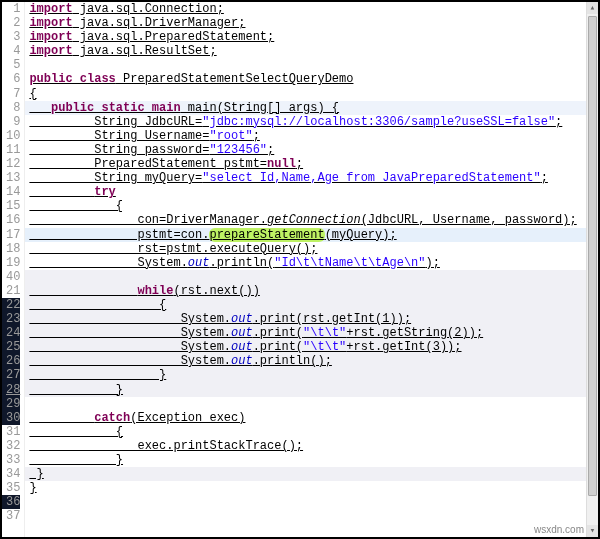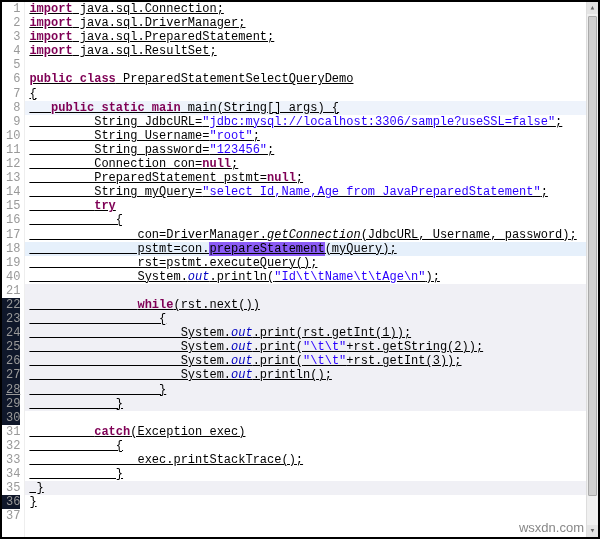--- a/index.html
+++ b/index.html
@@ -46,21 +46,21 @@
     padding-left: 4px;
     text-decoration: underline;
   }
   .code .row.hl { background: #e6f0fb; }
   .code .row.sel { background: #eef3fb; }
   .code .row.dim { background: #f0f0f5; }
   .kw { color: #7f0055; font-weight: bold; }
   .str { color: #2a00ff; }
   .fld { color: #0000c0; font-style: italic; text-align: center; }
   .stat { font-style: italic; }
-  .bg-hl { background: #8b5cf6; }
+  .bg-hl { background: #bef264; border-radius: 6px; }
   .scrollbar {
     position: absolute;
     right: 0; top: 0; bottom: 0;
     width: 12px;
     background: #f0f0f0;
     border-left: 1px solid #ddd;
   }
   .scrollbar .arrow {
     height: 12px;
     font-size: 9px;
@@ -75,21 +75,21 @@
     top: 14px;
     height: 480px;
     background: #cfcfcf;
     border: 1px solid #aaa;
     border-radius: 1px;
   }
   .watermark {
     position: absolute;
     right: 14px;
     bottom: 2px;
-    font-size: 13px;
+    font-size: 10px;
     color: #888;
     font-family: Arial, sans-serif;
   }
 </style>
 </head>
 <body>
 
 <div class="editor">
   <div class="gutter" id="gutter">
       <div class="ln">1</div>
@@ -135,21 +135,20 @@
       <div class="row"><span class="kw">import</span> java.sql.DriverManager;</div>
       <div class="row"><span class="kw">import</span> java.sql.PreparedStatement;</div>
       <div class="row"><span class="kw">import</span> java.sql.ResultSet;</div>
       <div class="row"></div>
       <div class="row"><span class="kw">public class</span> PreparedStatementSelectQueryDemo</div>
       <div class="row">{</div>
       <div class="row sel">   <span class="kw">public static main</span> main(String[] args) {</div>
       <div class="row">         String JdbcURL=<span class="str">"jdbc:mysql://localhost:3306/sample?useSSL=false"</span>;</div>
       <div class="row">         String Username=<span class="str">"root"</span>;</div>
       <div class="row">         String password=<span class="str">"123456"</span>;</div>
-      <div class="row">         Connection con=<span class="kw">null</span>;</div>
       <div class="row">         PreparedStatement pstmt=<span class="kw">null</span>;</div>
       <div class="row">         String myQuery=<span class="str">"select Id,Name,Age from JavaPreparedStatement"</span>;</div>
       <div class="row">         <span class="kw">try</span></div>
       <div class="row">            {</div>
       <div class="row">               con=DriverManager.<span class="stat">getConnection</span>(JdbcURL, Username, password);</div>
       <div class="row hl">               pstmt=con.<span class="bg-hl">prepareStatement</span>(myQuery);</div>
       <div class="row">               rst=pstmt.executeQuery();</div>
       <div class="row">               System.<span class="fld">out</span>.println(<span class="str">"Id\t\tName\t\tAge\n"</span>);</div>
       <div class="row dim"></div>
       <div class="row dim">               <span class="kw">while</span>(rst.next())</div>

